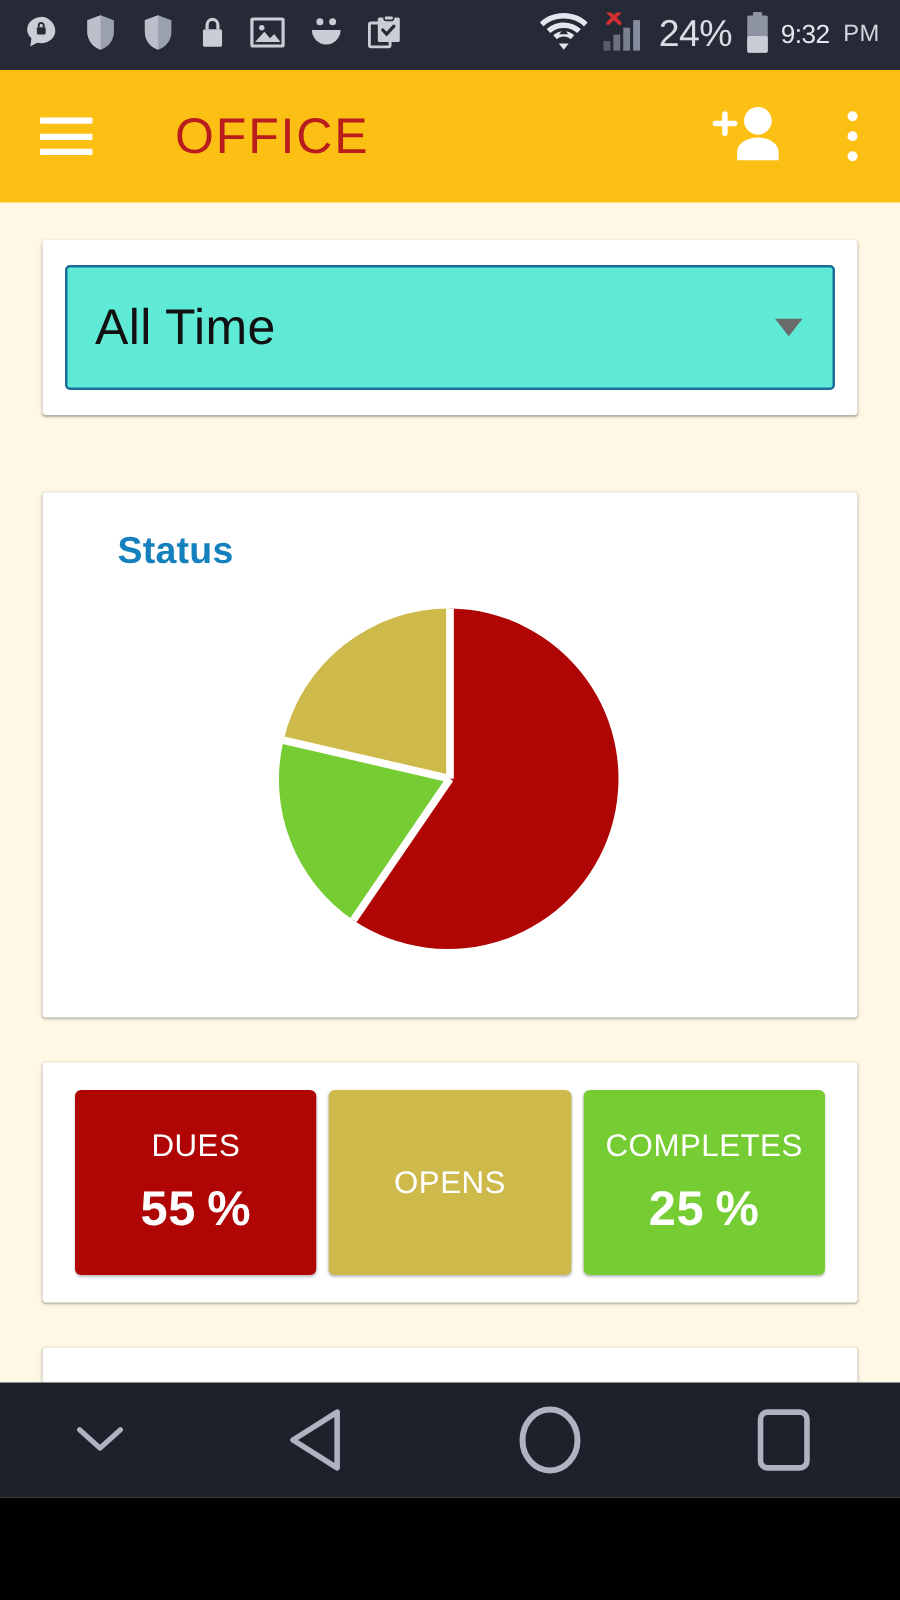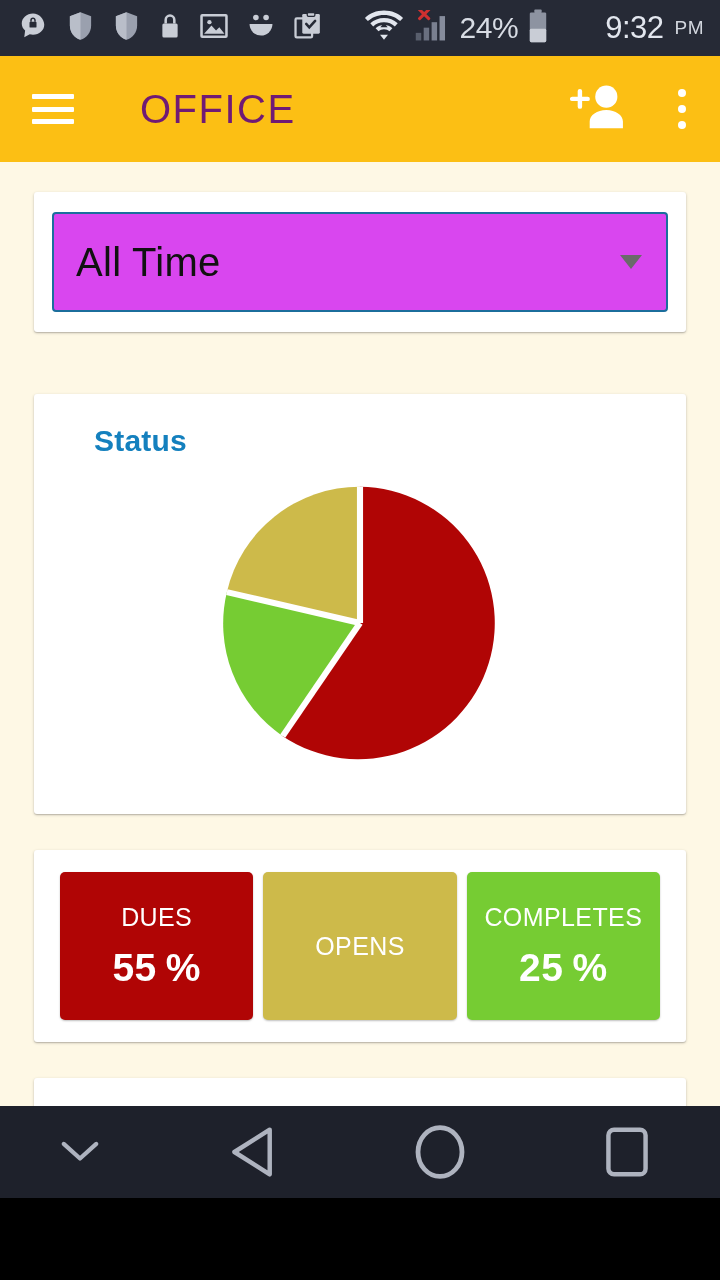--- a/index.html
+++ b/index.html
@@ -39,24 +39,23 @@
     gap: 8px;
   }
   .sb-icon { display: block; }
   .sb-pct {
     font-size: 30px;
     color: #D8DCE4;
     letter-spacing: -0.5px;
     margin-right: 1px;
   }
   .sb-time {
-    font-size: 31px;
+    font-size: 21px;
     color: #E2E6EE;
     letter-spacing: -0.5px;
-    margin-left: 48px;
   }
   .sb-ampm {
     font-size: 19px;
     color: #D2D6DE;
     margin-left: 3px;
     letter-spacing: 0.5px;
   }
 
   
   .appbar {
@@ -77,21 +76,21 @@
   }
   .hamburger span {
     display: block;
     height: 5px;
     background: #FFFFFF;
     border-radius: 1px;
   }
   .appbar-title {
     margin-left: 66px;
     font-size: 40px;
-    color: #701a75;
+    color: #b91c1c;
     letter-spacing: 1.5px;
     font-weight: 400;
   }
   .appbar-actions {
     margin-left: auto;
     display: flex;
     align-items: center;
     gap: 44px;
   }
   .kebab {
@@ -131,21 +130,21 @@
 
   
   .spinner-card { padding: 20px 18px; }
   .spinner {
     border: 2px solid #1B6E9C;
     border-radius: 4px;
     height: 100px;
     display: flex;
     align-items: center;
     padding: 0 24px 0 22px;
-    background: #d946ef;
+    background: #5eead4;
     cursor: pointer;
   }
   .spinner-value {
     font-size: 40px;
     color: #111;
     flex: 1;
     letter-spacing: 0.3px;
   }
   .caret {
     width: 0; height: 0;

